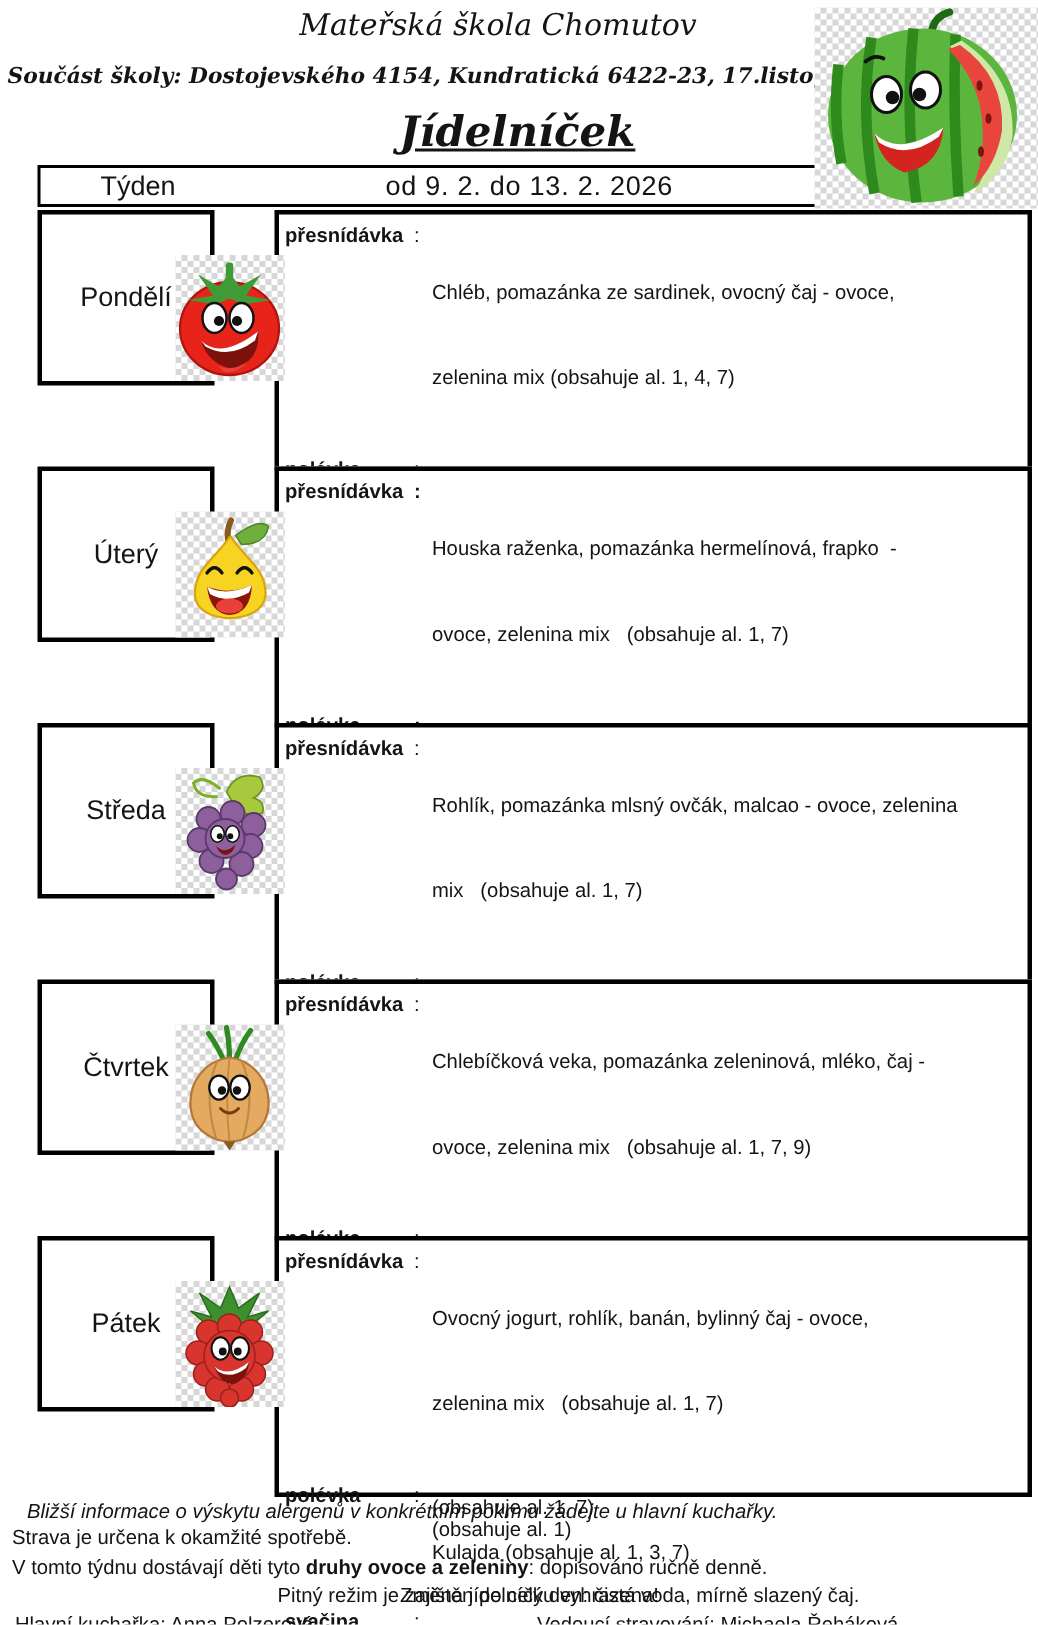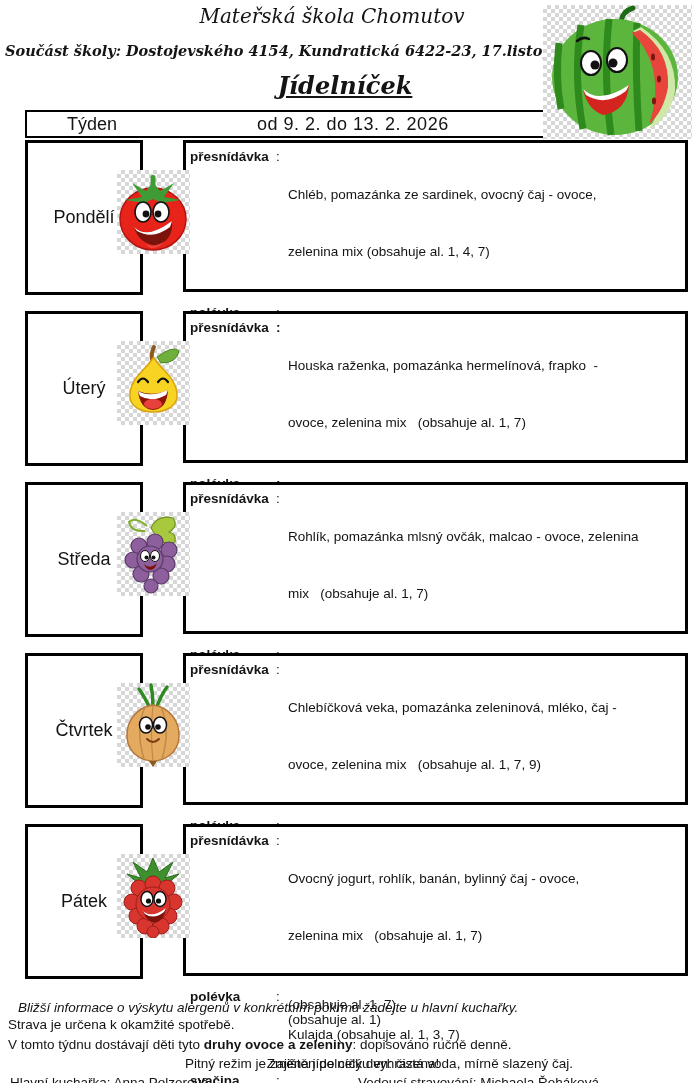--- a/index.html
+++ b/index.html
@@ -12,44 +12,44 @@
   .title {
     position: absolute; top: 4px; left: 0; width: 664px; text-align: center;
     font-family: "DejaVu Serif", serif; font-style: italic; font-size: 20px; font-weight: 500;
   }
   .subtitle {
     position: absolute; top: 42px; left: 5px;
     font-family: "DejaVu Serif", serif; font-style: italic; font-weight: bold; font-size: 14.5px;
   }
   .menu-title {
     position: absolute; top: 71px; left: 10px; width: 670px; text-align: center;
-    font-family: "DejaVu Serif", serif; font-style: italic; font-weight: bold; font-size: 24px;
+    font-family: "DejaVu Serif", serif; font-style: italic; font-weight: bold; font-size: 28px;
     text-decoration: underline;
   }
   .checker { background: repeating-conic-gradient(#d7d7d7 0% 25%, #ffffff 0% 50%) 0 0/8px 8px; }
   .melon { position: absolute; left: 543px; top: 5px; width: 149px; height: 134px; z-index: 3; }
   .melon svg, .fruit svg { display:block; width:100%; height:100%; }
   
   .menu-table { position: absolute; top: 110px; left: 25px; width: 663px; }
   .week-row {
     position: relative; height: 28px; border: 2px solid #000;
     font-size: 18px; line-height: 24px;
   }
   .week-label { position: absolute; left: 30px; width: 70px; text-align: center; }
   .week-date  { position: absolute; left: 230px; letter-spacing: 0.5px; }
   .day-row { position: relative; height: 155px; margin-top: 16px; }
   .day-row.first { margin-top: 2px; }
   .day-box {
-    position: absolute; left: 0; top: 0; width: 118px; height: 155px;
+    position: absolute; left: 0; top: 0; width: 118px; height: 117px;
     border: 3px solid #000; display: flex; align-items: center; justify-content: center;
     font-size: 18px; background: #fff;
   }
   .fruit { position: absolute; left: 92px; top: 30px; width: 73px; height: 84px; z-index: 2; }
   .content-box {
-    position: absolute; left: 158px; top: 0; width: 505px; height: 152px;
+    position: absolute; left: 158px; top: 0; width: 505px; height: 174px;
     border: 3px solid #000; padding: 4px 3px 0 4px; background: #fff;
   }
   .meal { display: flex; margin-bottom: 4px; font-size: 13.5px; line-height: 19px; }
   .meal-label { width: 86px; flex: none; font-weight: bold; }
   .colon { width: 12px; flex: none; }
   .boldcolon .colon { font-weight: bold; }
   .meal-text { flex: 1; white-space: pre-wrap; }
   
   .footer { position: absolute; left: 8px; top: 999px; width: 680px; font-size: 13.5px; }
   .footer > div { line-height: 17px; }

